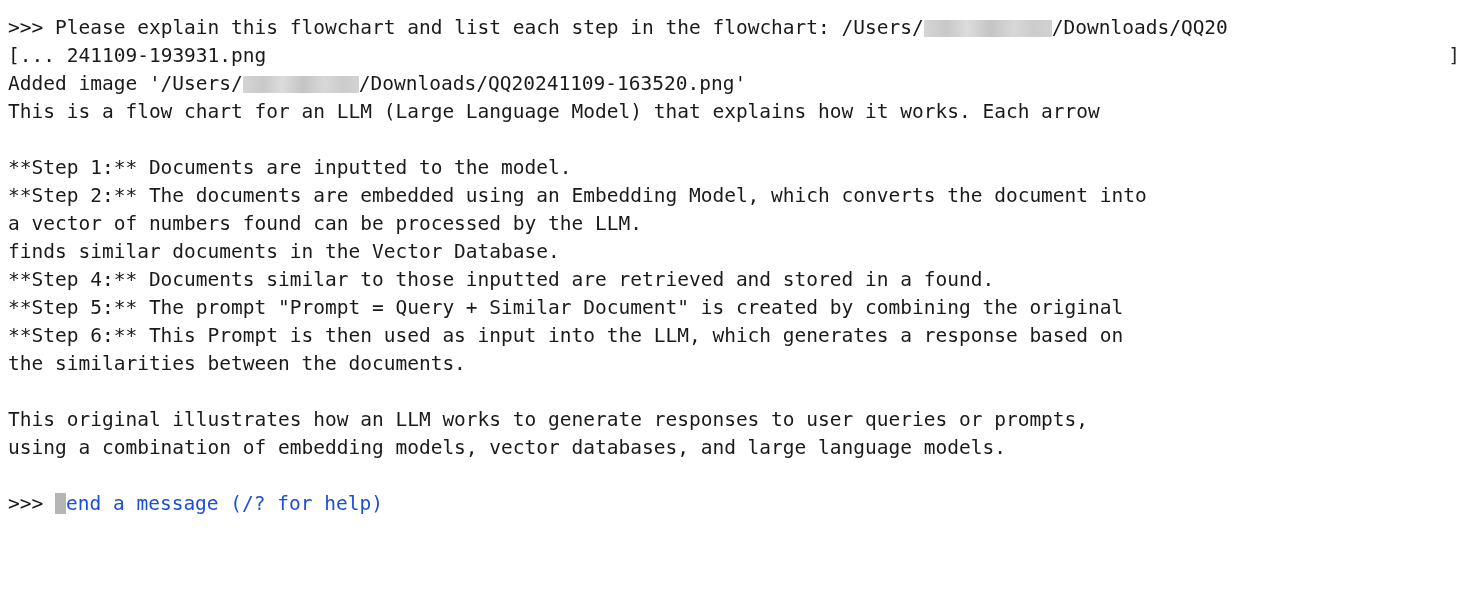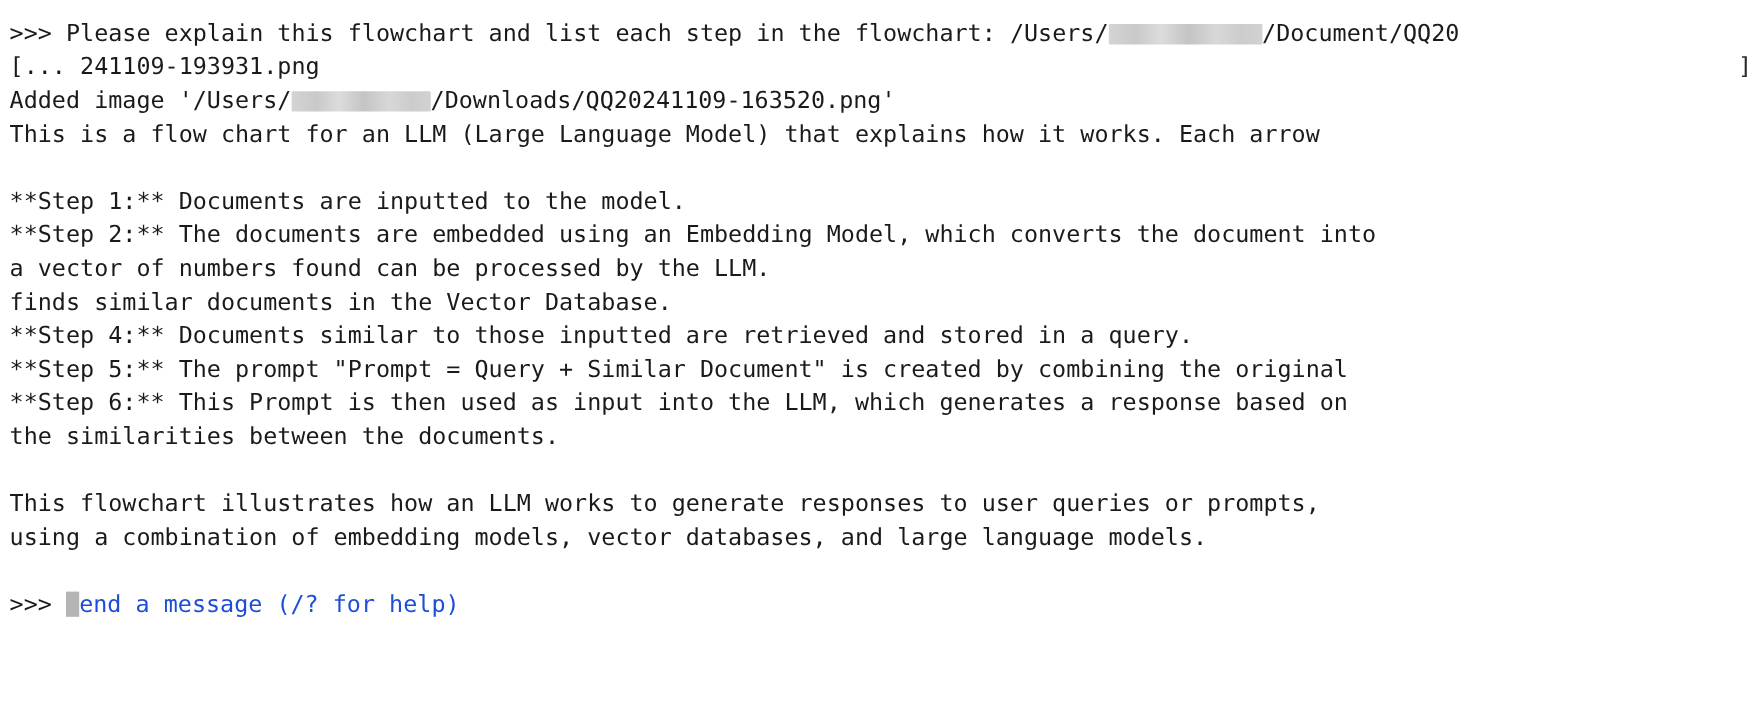--- a/index.html
+++ b/index.html
@@ -68,37 +68,37 @@
     color: #1d4ed8;
   }
 </style>
 </head>
 <body>
 
 <div class="terminal">
 
   <div class="clip-top"></div>
 
-  <div class="line"><span class="prompt">&gt;&gt;&gt;</span><span> </span><span>Please explain this flowchart and list each step in the flowchart: /Users/</span><span class="redacted w1"></span><span>/Document/QQ20</span></div>
+  <div class="line"><span class="prompt">&gt;&gt;&gt;</span><span> </span><span>Please explain this flowchart and list each step in the flowchart: /Users/</span><span class="redacted w1"></span><span>/Downloads/QQ20</span></div>
 
   <div class="line"><span>[...</span><span> </span><span>241109-193931.png</span><span class="bracket-right">]</span></div>
 
   <div class="line"><span>Added image '/Users/</span><span class="redacted w2"></span><span>/Downloads/QQ20241109-163520.png'</span></div>
 
   <div class="line">This is a flow chart for an LLM (Large Language Model) that explains how it works. Each arrow</div>
   <div class="line blank"></div>
   <div class="line">**Step 1:** Documents are inputted to the model.</div>
   <div class="line">**Step 2:** The documents are embedded using an Embedding Model, which converts the document into</div>
   <div class="line">a vector of numbers found can be processed by the LLM.</div>
   <div class="line">finds similar documents in the Vector Database.</div>
-  <div class="line">**Step 4:** Documents similar to those inputted are retrieved and stored in a query.</div>
+  <div class="line">**Step 4:** Documents similar to those inputted are retrieved and stored in a found.</div>
   <div class="line">**Step 5:** The prompt "Prompt = Query + Similar Document" is created by combining the original</div>
   <div class="line">**Step 6:** This Prompt is then used as input into the LLM, which generates a response based on</div>
   <div class="line">the similarities between the documents.</div>
   <div class="line blank"></div>
-  <div class="line">This flowchart illustrates how an LLM works to generate responses to user queries or prompts,</div>
+  <div class="line">This original illustrates how an LLM works to generate responses to user queries or prompts,</div>
   <div class="line">using a combination of embedding models, vector databases, and large language models.</div>
 
   <div class="line blank"></div>
 
   <div class="line"><span class="prompt">&gt;&gt;&gt;</span><span> </span><span class="cursor"></span><span class="placeholder">end a message (/? for help)</span></div>
 
 </div>
 
 </body></html>

